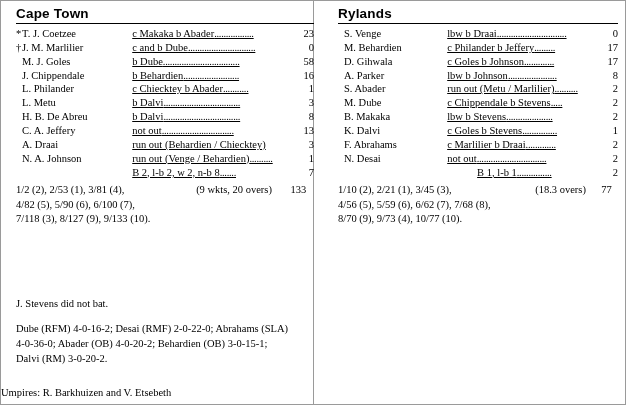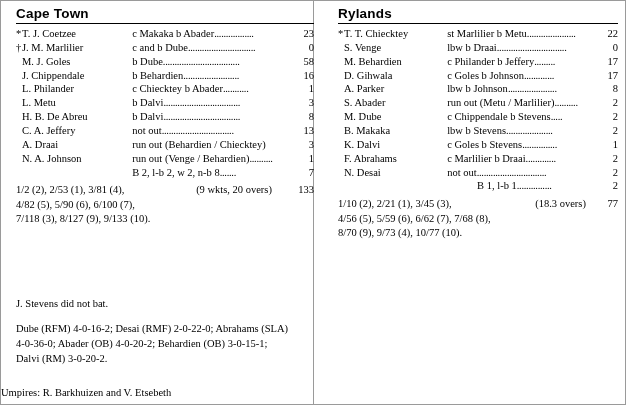--- a/index.html
+++ b/index.html
@@ -64,20 +64,21 @@
     vertical-align: top;
     white-space: nowrap;
   }
   td.bat-name {
     width: 39%;
     padding-right: 2px;
   }
   td.bat-dismissal {
     width: 48%;
     overflow: hidden;
+    text-decoration: underline;
   }
   td.bat-runs {
     width: 13%;
     text-align: right;
     padding-right: 1px;
   }
   .dots {
     letter-spacing: -0.3px;
   }
   .captain-mark, .keeper-mark {
@@ -91,21 +92,21 @@
   table.fow-line {
     width: 100%;
     border-collapse: collapse;
     font-size: 10.5px;
     line-height: 1.36;
     margin-top: 4px;
   }
   table.fow-line td { padding: 0; vertical-align: top; }
   td.fow-cell { }
   td.overs-cell { text-align: center; white-space: nowrap; padding: 0 4px; margin-top: 14px; }
-  td.total-cell { text-align: right; white-space: nowrap; }
+  td.total-cell { text-align: left; white-space: nowrap; }
 
   .fow-cont {
     font-size: 10.5px;
     line-height: 1.36;
   }
   .bowling {
     font-size: 10.5px;
     line-height: 1.45;
   }
   .umpires {
@@ -221,25 +222,20 @@
     </div>
   </div>
 
   <div class="team-panel right">
     <div class="team-name">Rylands</div>
     <div class="team-rule"></div>
 
     <table class="batting">
       <tbody>
         <tr>
-          <td class="bat-name"><span class="captain-mark">*</span><span>T. T. Chiecktey</span></td>
-          <td class="bat-dismissal"><span>st Marlilier b Metu</span><span class="dots">.....................</span></td>
-          <td class="bat-runs">22</td>
-        </tr>
-        <tr>
           <td class="bat-name"><span class="captain-mark"></span><span>S. Venge</span></td>
           <td class="bat-dismissal"><span>lbw b Draai</span><span class="dots">..............................</span></td>
           <td class="bat-runs">0</td>
         </tr>
         <tr>
           <td class="bat-name"><span class="captain-mark"></span><span>M. Behardien</span></td>
           <td class="bat-dismissal"><span>c Philander b Jeffery</span><span class="dots">.........</span></td>
           <td class="bat-runs">17</td>
         </tr>
         <tr>

